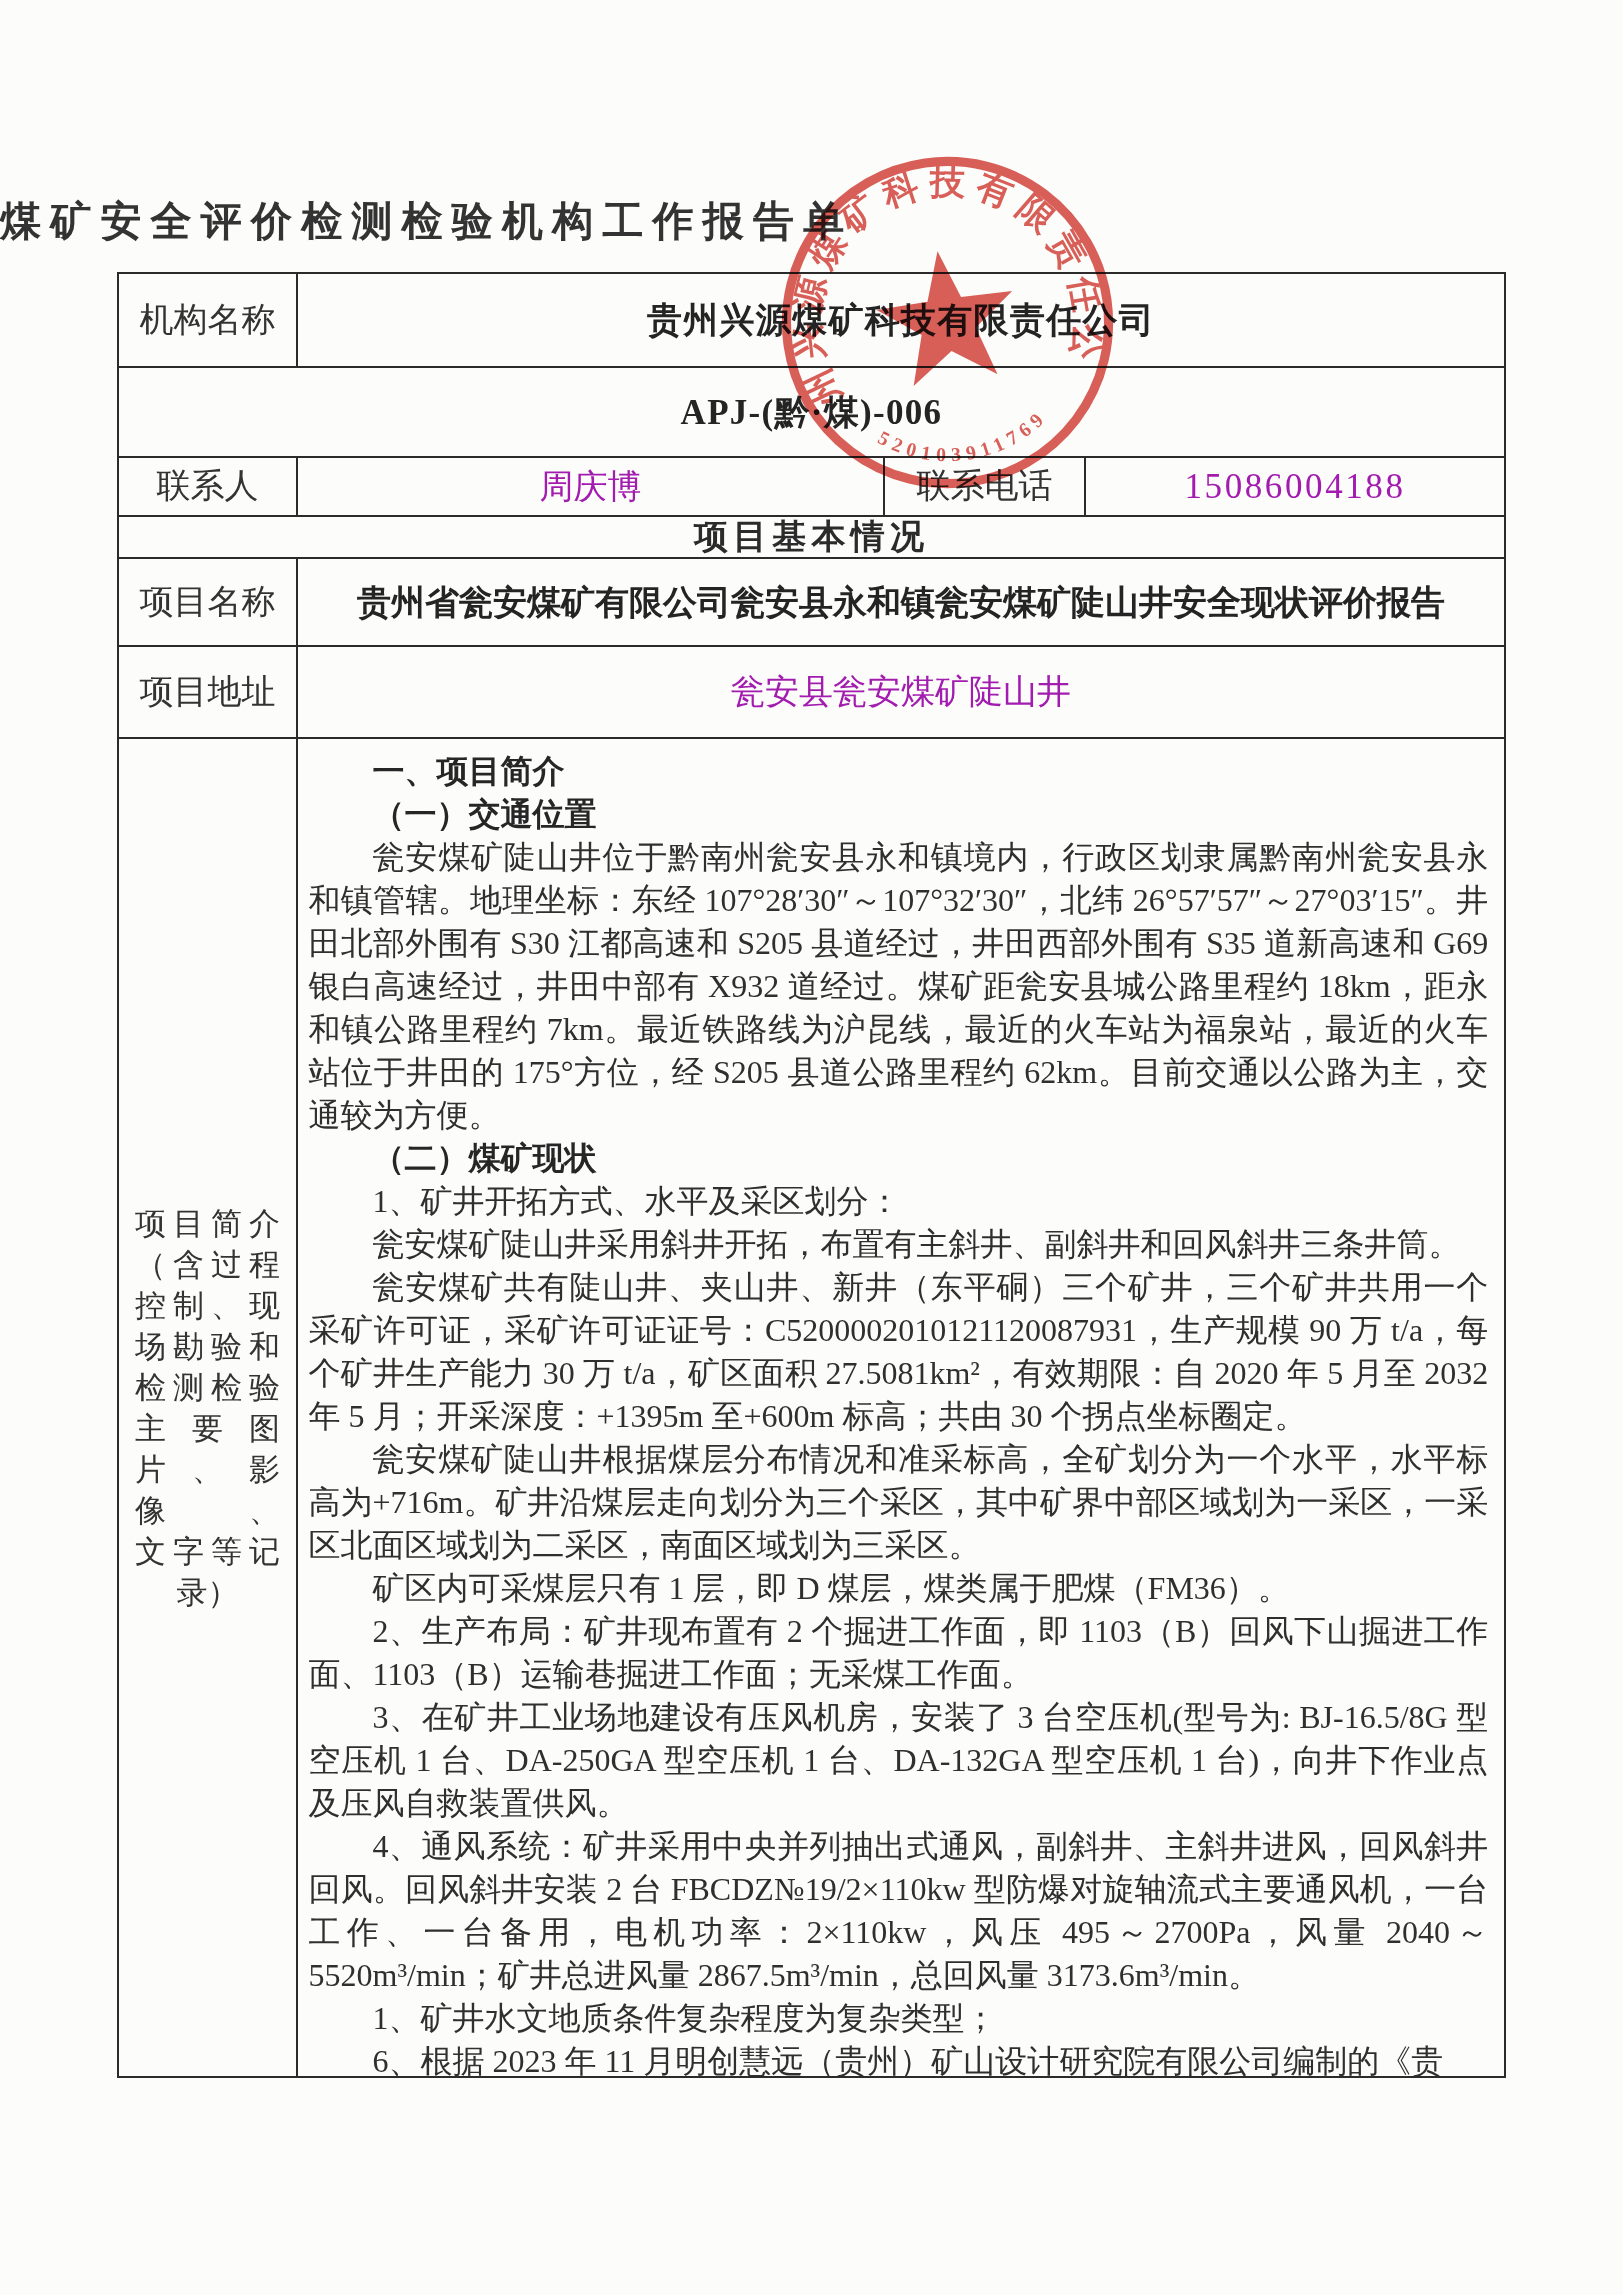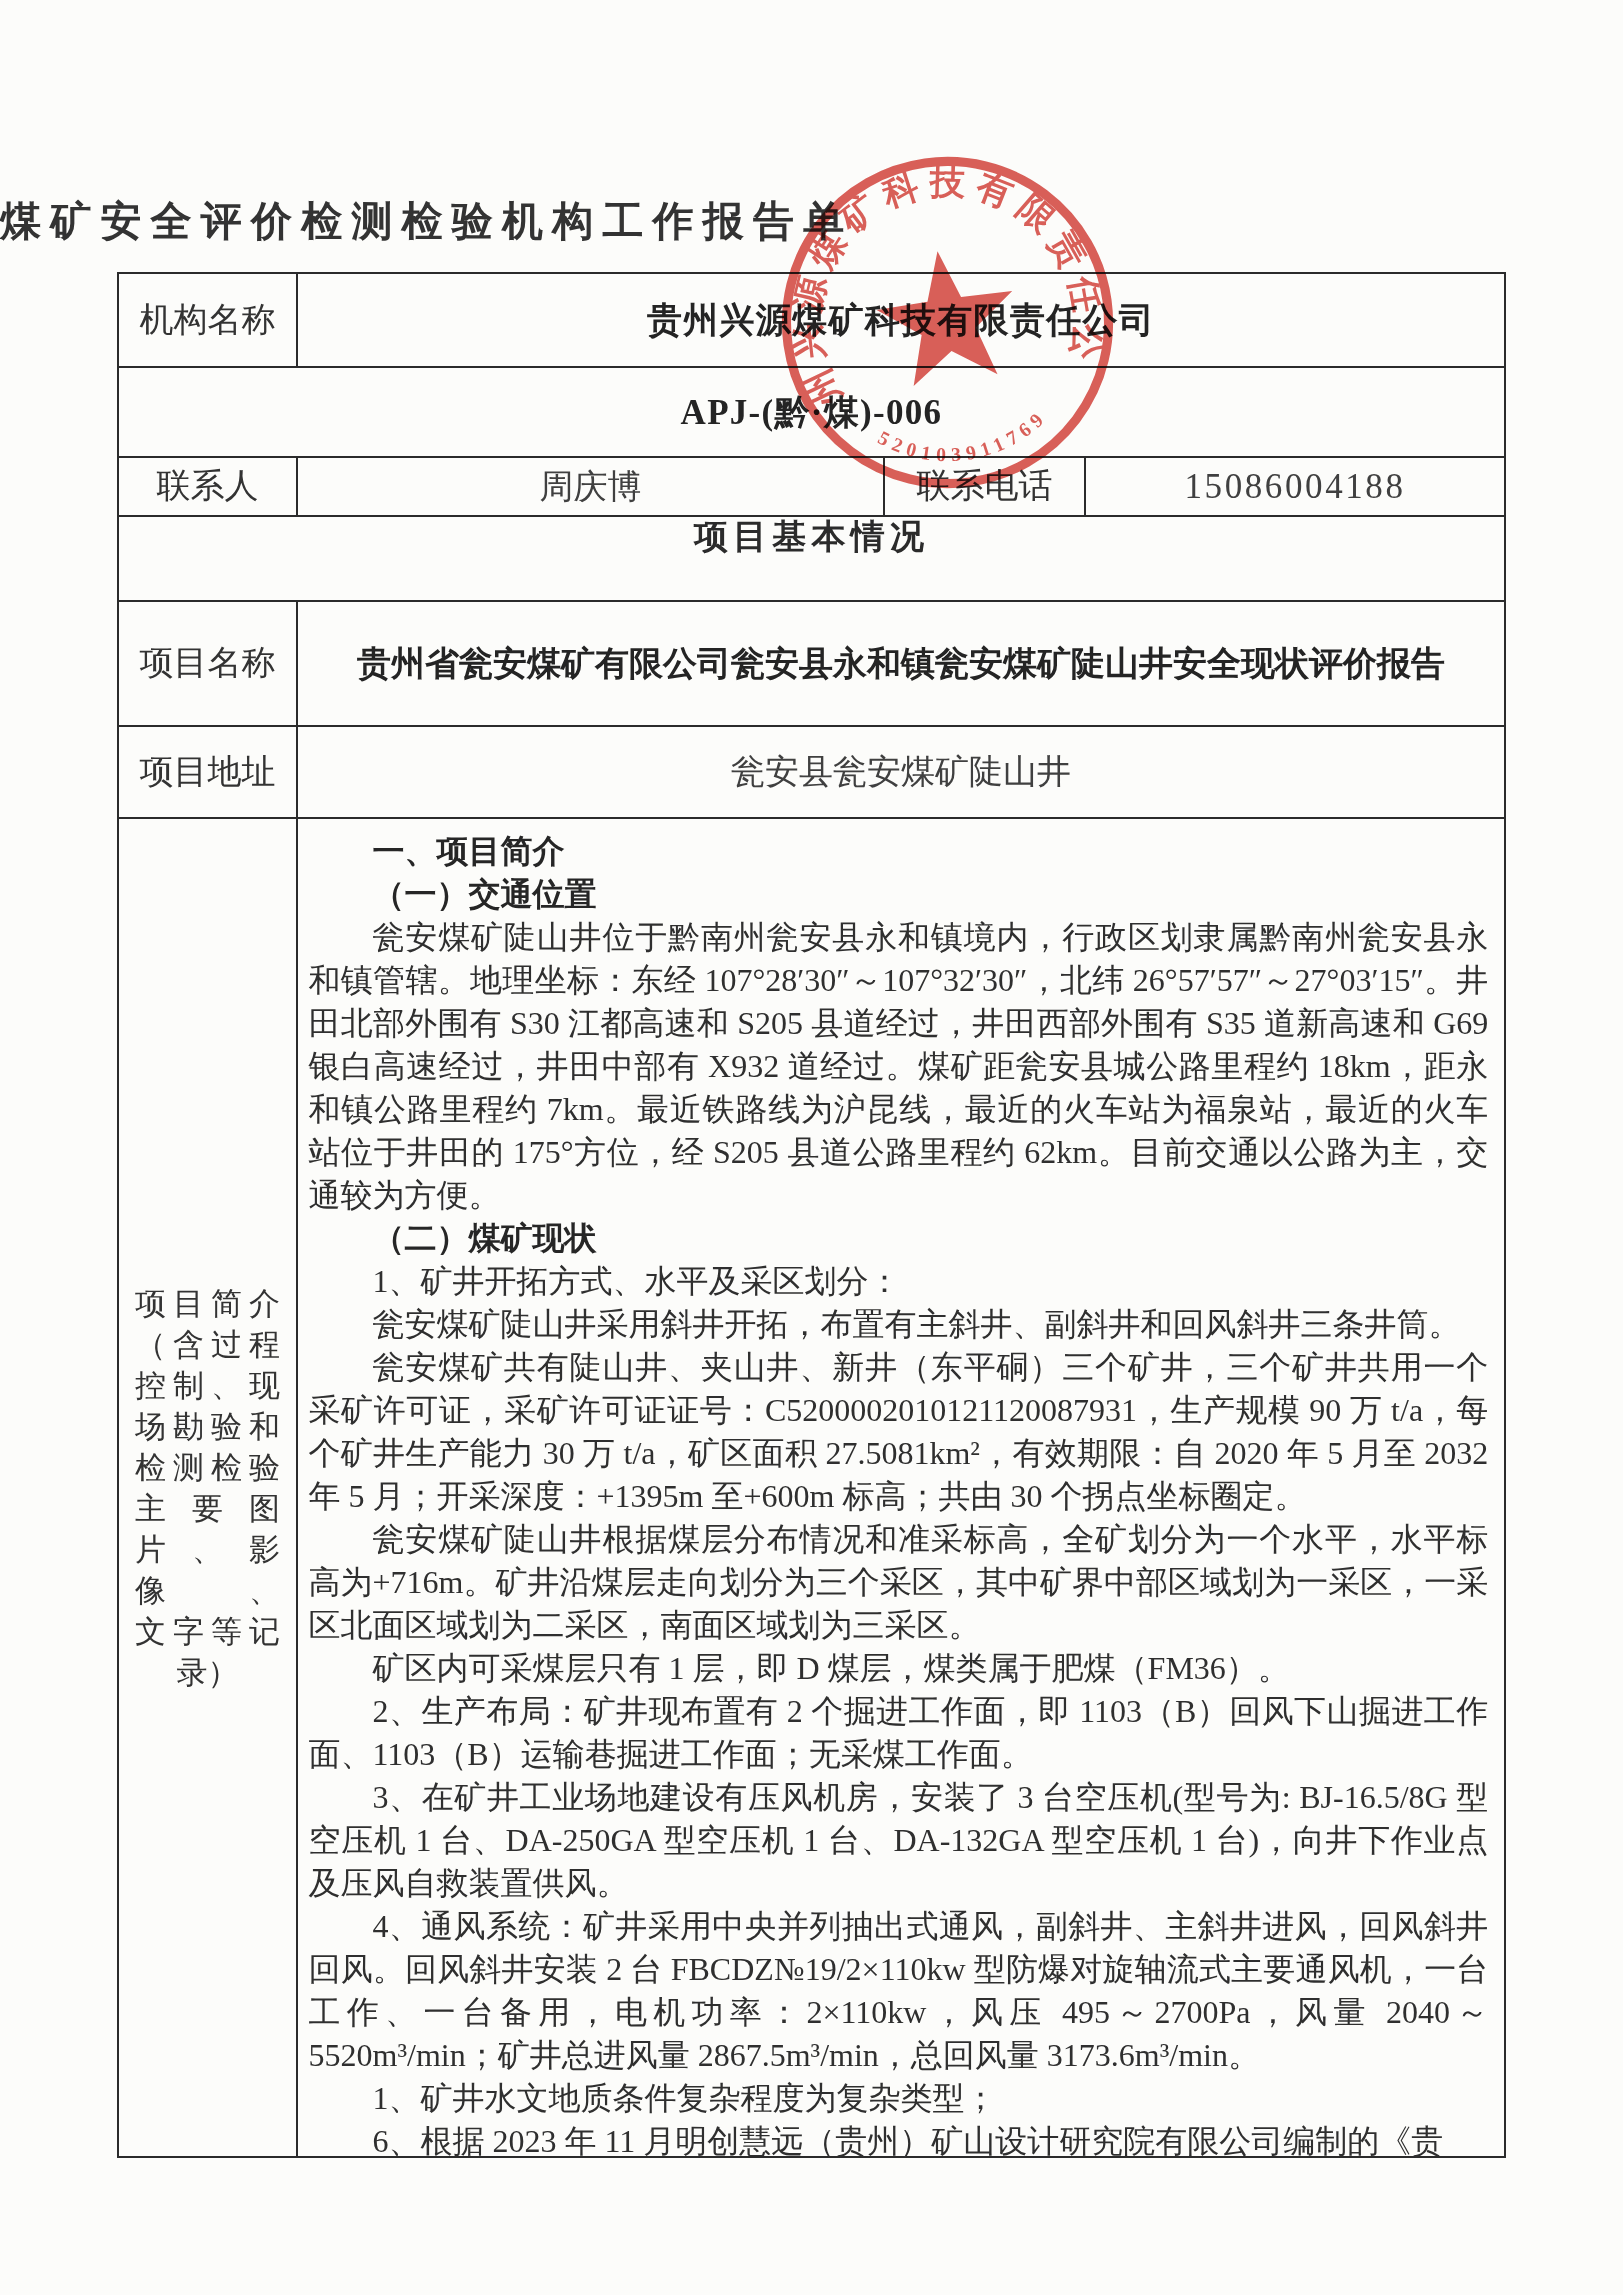--- a/index.html
+++ b/index.html
@@ -27,26 +27,26 @@
   .row{display:flex;box-sizing:border-box;}
   .row + .row{border-top:2px solid #2b2b2b;}
   .cell{box-sizing:border-box;display:flex;align-items:center;justify-content:center;}
   .cell + .cell{border-left:2px solid #2b2b2b;}
   .label-col{width:177px;flex:0 0 177px;}
   .grow{flex:1 1 auto;}
   .r1{height:92px;}
   .r2{height:90px;}
   .r3{height:59px;}
   .r4{height:42px;}
-  .r5{height:125px;margin-top:43px;}
+  .r5{height:88px;}
   .r6{height:92px;}
   .r7{height:1339px;}
   .lbl{font-size:34px;color:#333;text-align:center;line-height:1.18;}
   .val-bold{font-size:35px;font-weight:700;color:#242424;letter-spacing:1.3px;text-align:center;}
-  .val{font-size:34px;color:#404040;text-align:center;}
+  .val{font-size:34px;color:#a21caf;text-align:center;}
   .phone-label-cell{width:201px;flex:0 0 201px;}
   .phone-value-cell{width:420px;flex:0 0 420px;font-size:35px;letter-spacing:2.6px;}
   .section-header{font-size:34px;font-weight:700;letter-spacing:5.2px;color:#2b2b2b;border-radius:20px;}
   .project-name{
     font-size:34px;font-weight:700;color:#242424;
     text-align:center;line-height:47px;padding:0 6.5px;
   }
   .intro-label{
     flex-direction:column;justify-content:center;
   }

